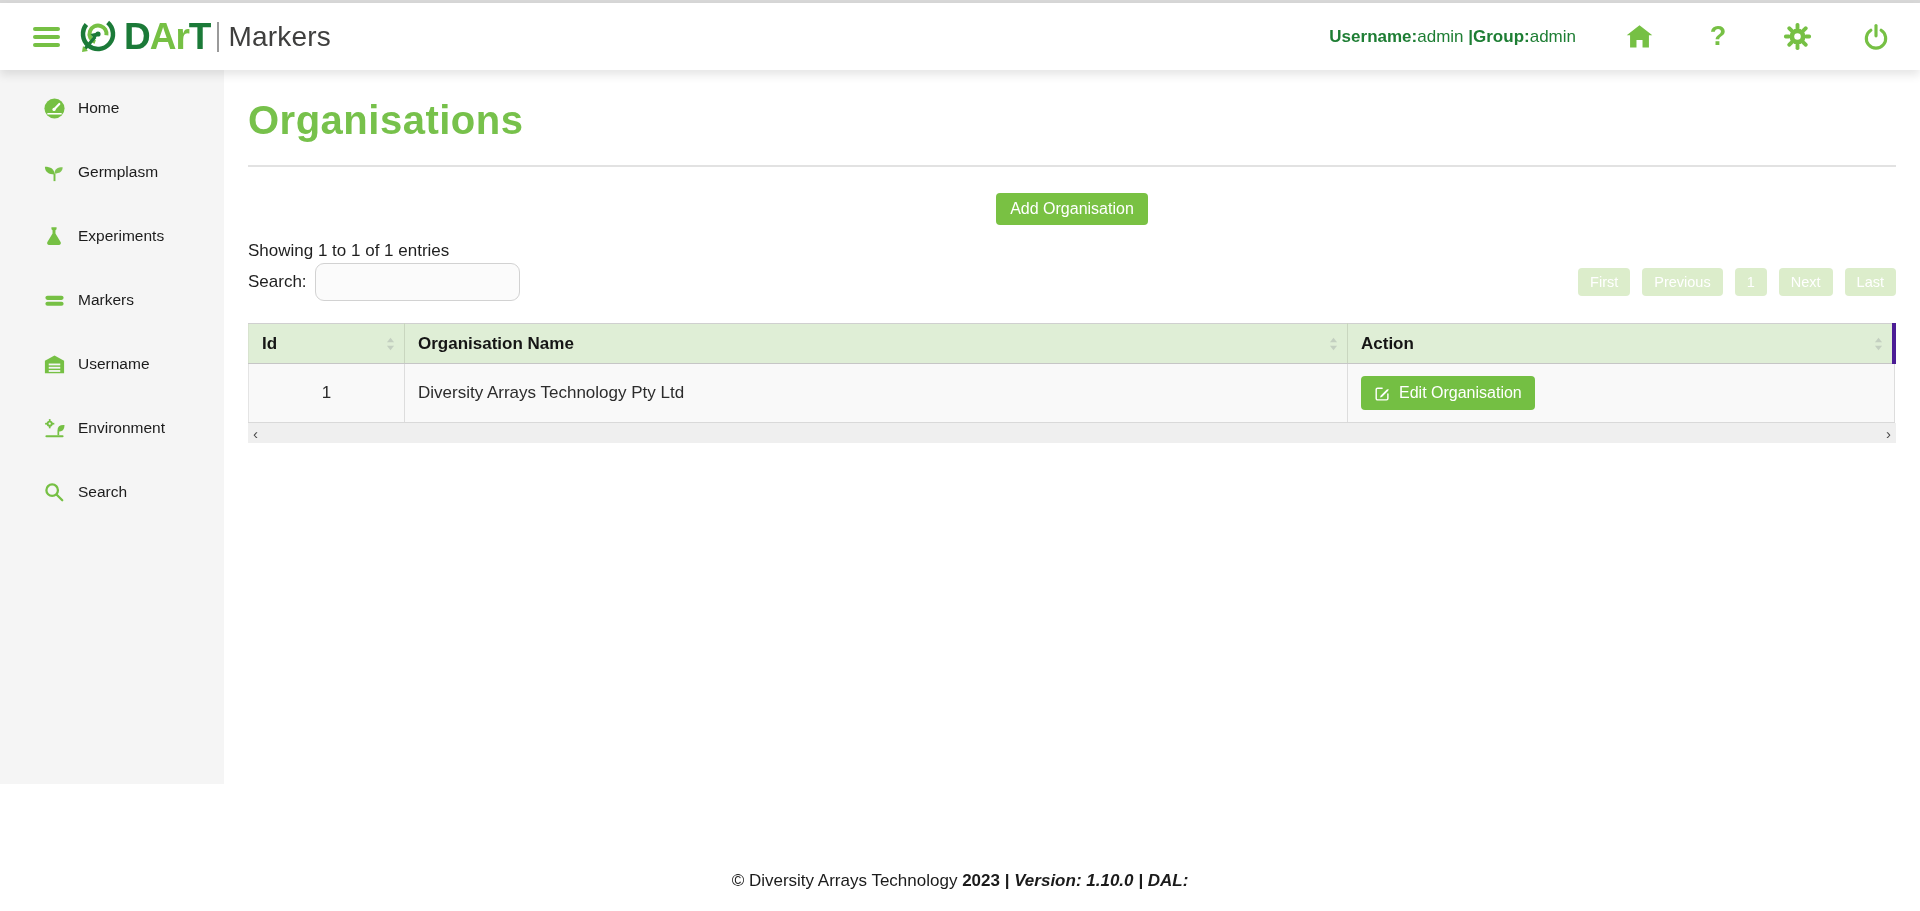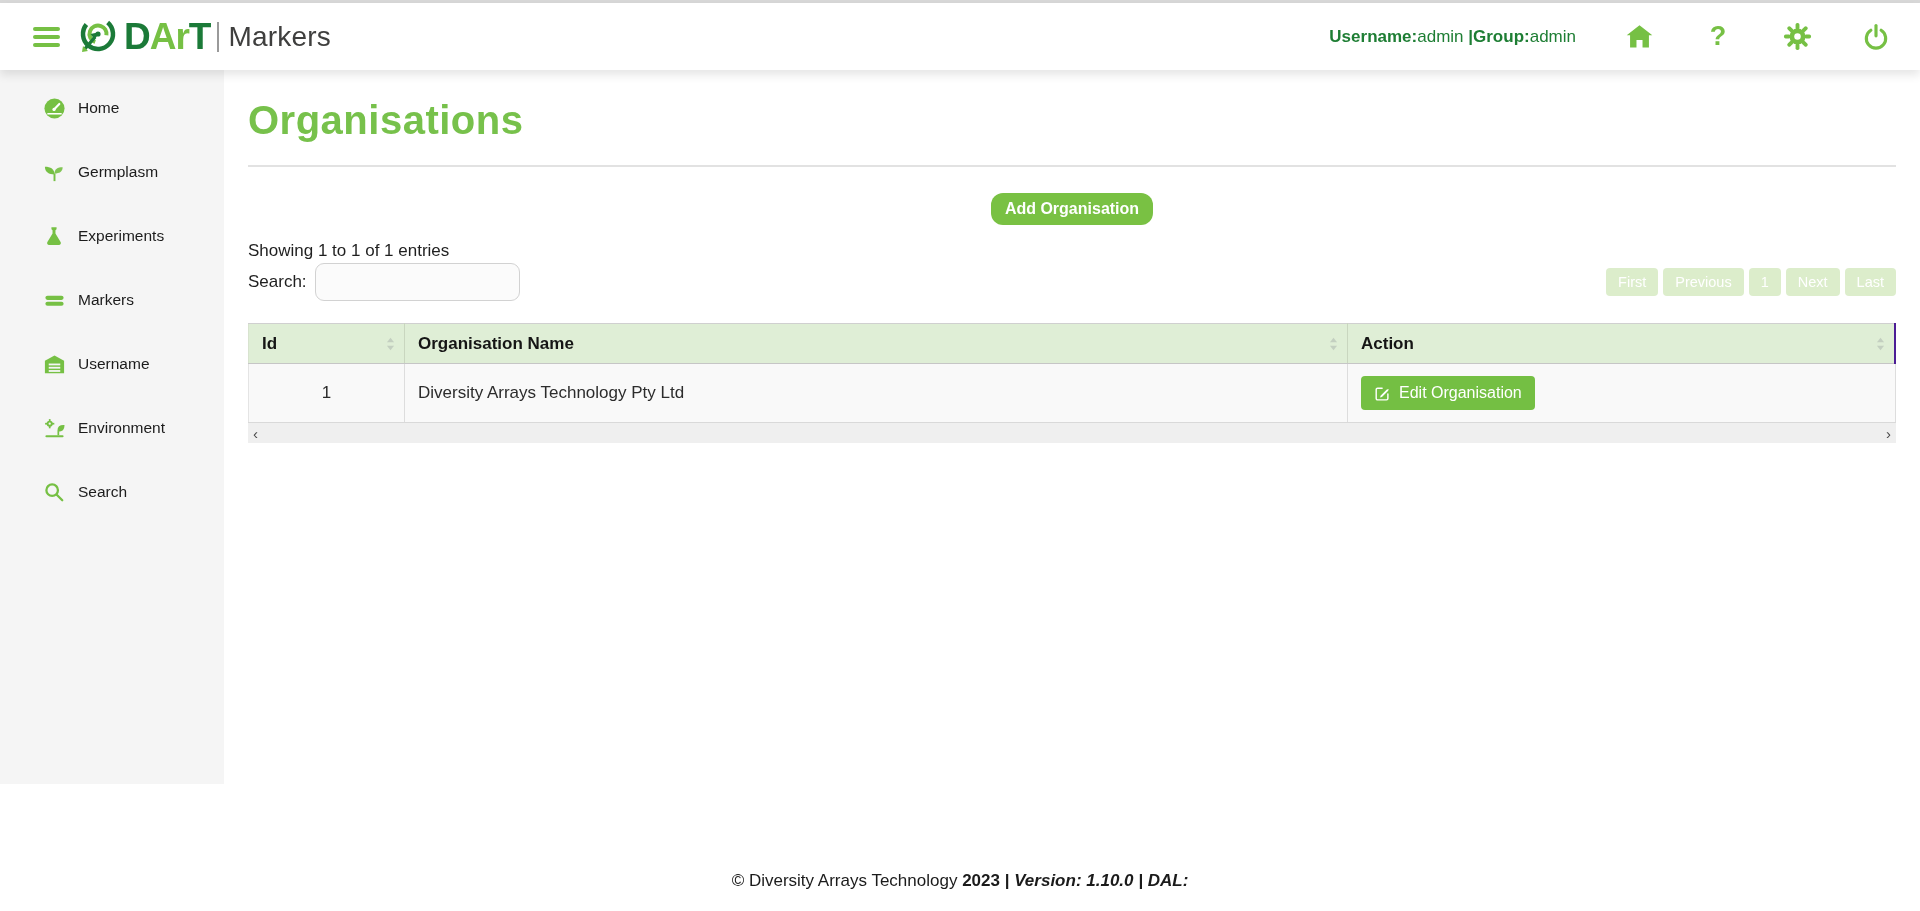--- a/index.html
+++ b/index.html
@@ -37,50 +37,50 @@
   .side-item { height:64px; display:flex; align-items:center; padding-left:42px; cursor:pointer; }
   .side-item .sicon { width:24px; height:24px; margin-right:12px; display:flex; align-items:center; justify-content:center; }
   .side-item .slabel { font-size:15.5px; color:#1c1c1c; }
 
   .main { flex:1; padding:0 24px; position:relative; }
   .page-title { color:#77c14b; font-size:40px; font-weight:800; letter-spacing:0.5px; margin:28px 0 0 0; }
   .title-rule { border:none; border-top:2px solid #e2e2e2; margin:22px 0 0 0; }
 
   .add-wrap { text-align:center; margin-top:26px; }
   .btn-green {
-    background:#79c143; color:#fff; border:none; border-radius:12px;
+    background:#79c143; color:#fff; border:none; border-radius:4px;
     font-size:16px; font-family:"Liberation Sans",sans-serif;
-    padding:7px 14px; cursor:pointer;font-weight:bold;
+    padding:7px 14px; cursor:pointer;
   }
   .info-text { font-size:17px; color:#1f1f1f; margin-top:16px; }
 
   .controls-row { display:flex; justify-content:space-between; align-items:center; margin-top:2px; }
   .search-wrap { display:flex; align-items:center; }
   .search-label { font-size:17px; color:#1f1f1f; margin-right:8px; }
   .search-input {
     width:205px; height:38px; border:1px solid #d2d2d2; border-radius:9px;
     background:#fbfbfb; font-size:16px; padding:0 10px; outline:none;
     font-family:"Liberation Sans",sans-serif;
   }
-  .pagination { display:flex; gap:5px; }
+  .pagination { display:flex; gap:12px; }
   .page-btn {
     background:#dcedcb; color:#ffffff; border:none; border-radius:4px;
     font-size:14.5px; padding:6px 12px; cursor:default;
     font-family:"Liberation Sans",sans-serif;
   }
 
   
   .org-table { width:100%; border-collapse:collapse; margin-top:22px; }
   .org-table th {
     background:#dfeed6; height:40px; text-align:left; font-size:17px; font-weight:700;
     color:#151515; padding:0 8px 0 13px;
     border-top:1px solid #d0d0d0; border-bottom:1px solid #c6c6c6;
     border-left:1px solid #d8e3cf; border-right:1px solid #c9d6bf;
   }
-  .org-table th:last-child { border-right:2px solid #4c1d95; }
+  .org-table th:last-child { border-right:4px solid #4c1d95; }
   .th-flex { display:flex; align-items:center; justify-content:space-between; }
   .org-table td {
     background:#f9f9f9; height:59px; font-size:17px; color:#2c2c2c;
     padding:0 13px; border-bottom:1px solid #d9d9d9;
     border-left:1px solid #e4e4e4; border-right:1px solid #dddddd;
   }
   .col-id { width:156px; }
   .col-name { width:943px; }
   .td-id { text-align:center; }
   .btn-edit {

